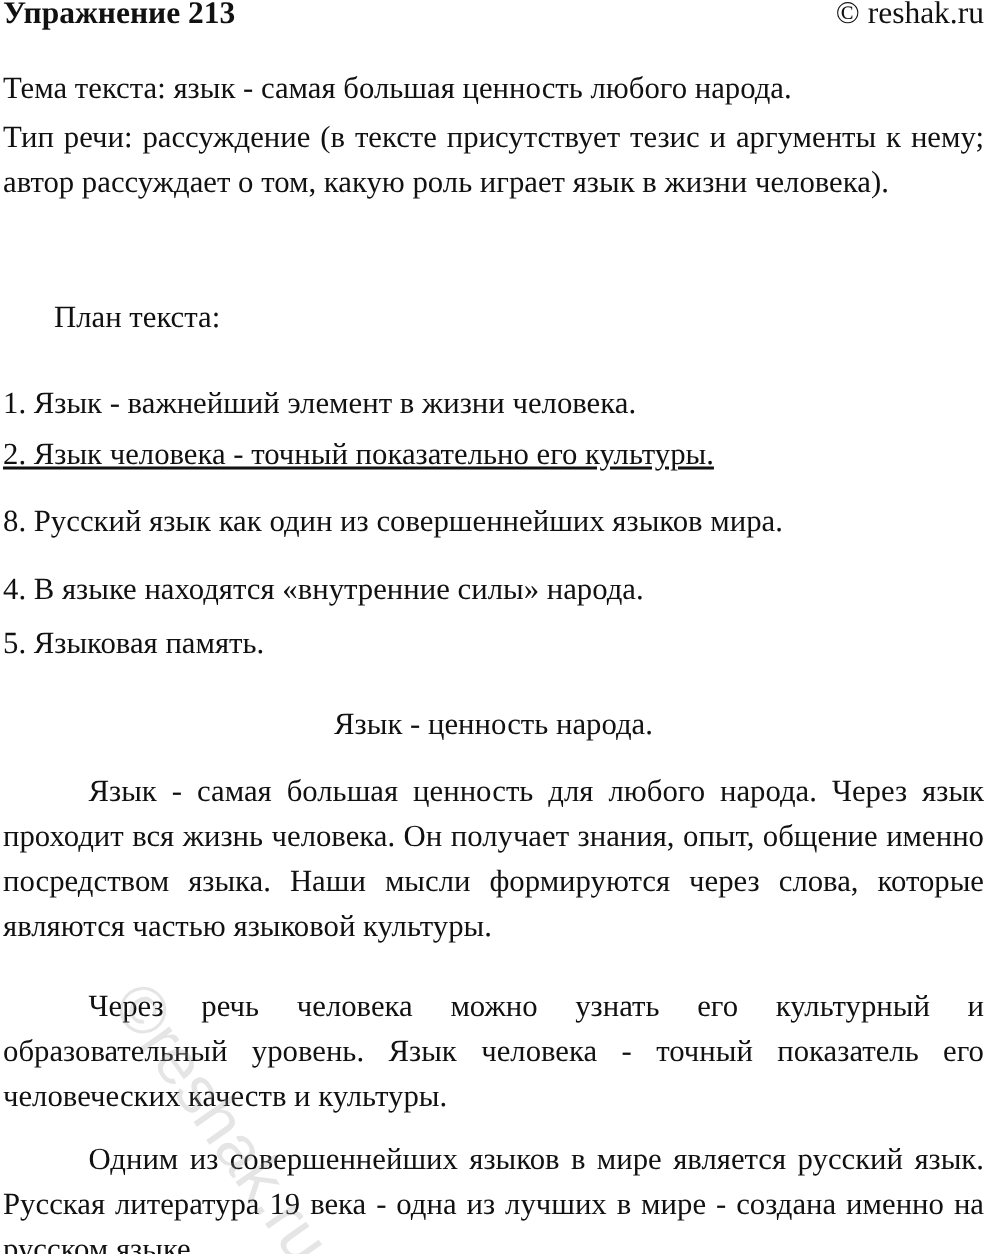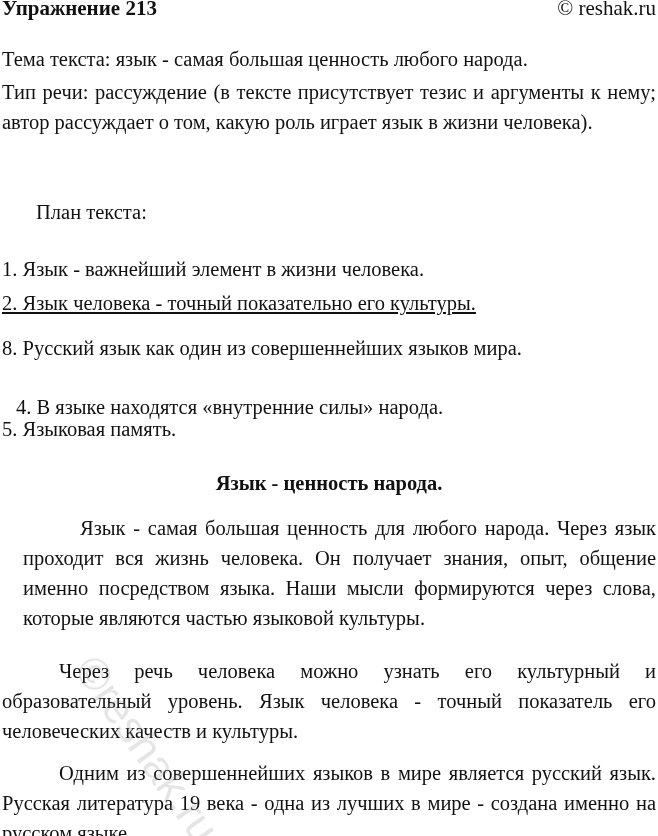--- a/index.html
+++ b/index.html
@@ -26,20 +26,20 @@
   <span class="title">Упражнение 213</span>
   <span class="copy">© reshak.ru</span>
 </div>
 
 <p class="p" style="top:44px;">Тема текста: язык - самая большая ценность любого народа.</p>
 <p class="p" style="top:77px;">Тип речи: рассуждение (в тексте присутствует тезис и аргументы к нему; автор рассуждает о том, какую роль играет язык в жизни человека).</p>
 <p class="p" style="top:197px;margin-left:34px;">План текста:</p>
 <p class="p" style="top:242px;margin-top:12px;">1. Язык - важнейший элемент в жизни человека.</p>
 <p class="p" style="top:288px;text-decoration:underline;">2. Язык человека - точный показательно его культуры.</p>
 <p class="p" style="top:333px;">8. Русский язык как один из совершеннейших языков мира.</p>
-<p class="p" style="top:392px;margin-left:14px;">4. В языке находятся «внутренние силы» народа.</p>
+<p class="p" style="top:378px;">4. В языке находятся «внутренние силы» народа.</p>
 <p class="p" style="top:414px;">5. Языковая память.</p>
-<p class="p center" style="top:468px;font-weight:bold;">Язык - ценность народа.</p>
-<p class="p indent" style="top:513px;margin-left:21px;">Язык - самая большая ценность для любого народа. Через язык проходит вся жизнь человека. Он получает знания, опыт, общение именно посредством языка. Наши мысли формируются через слова, которые являются частью языковой культуры.</p>
+<p class="p center" style="top:468px;">Язык - ценность народа.</p>
+<p class="p indent" style="top:513px;">Язык - самая большая ценность для любого народа. Через язык проходит вся жизнь человека. Он получает знания, опыт, общение именно посредством языка. Наши мысли формируются через слова, которые являются частью языковой культуры.</p>
 <p class="p indent" style="top:656px;">Через речь человека можно узнать его культурный и образовательный уровень. Язык человека - точный показатель его человеческих качеств и культуры.</p>
 <p class="p indent" style="top:758px;">Одним из совершеннейших языков в мире является русский язык. Русская литература 19 века - одна из лучших в мире - создана именно на русском языке.</p>
 
 <div class="watermark">©reshak.ru</div>
 
 </body></html>

